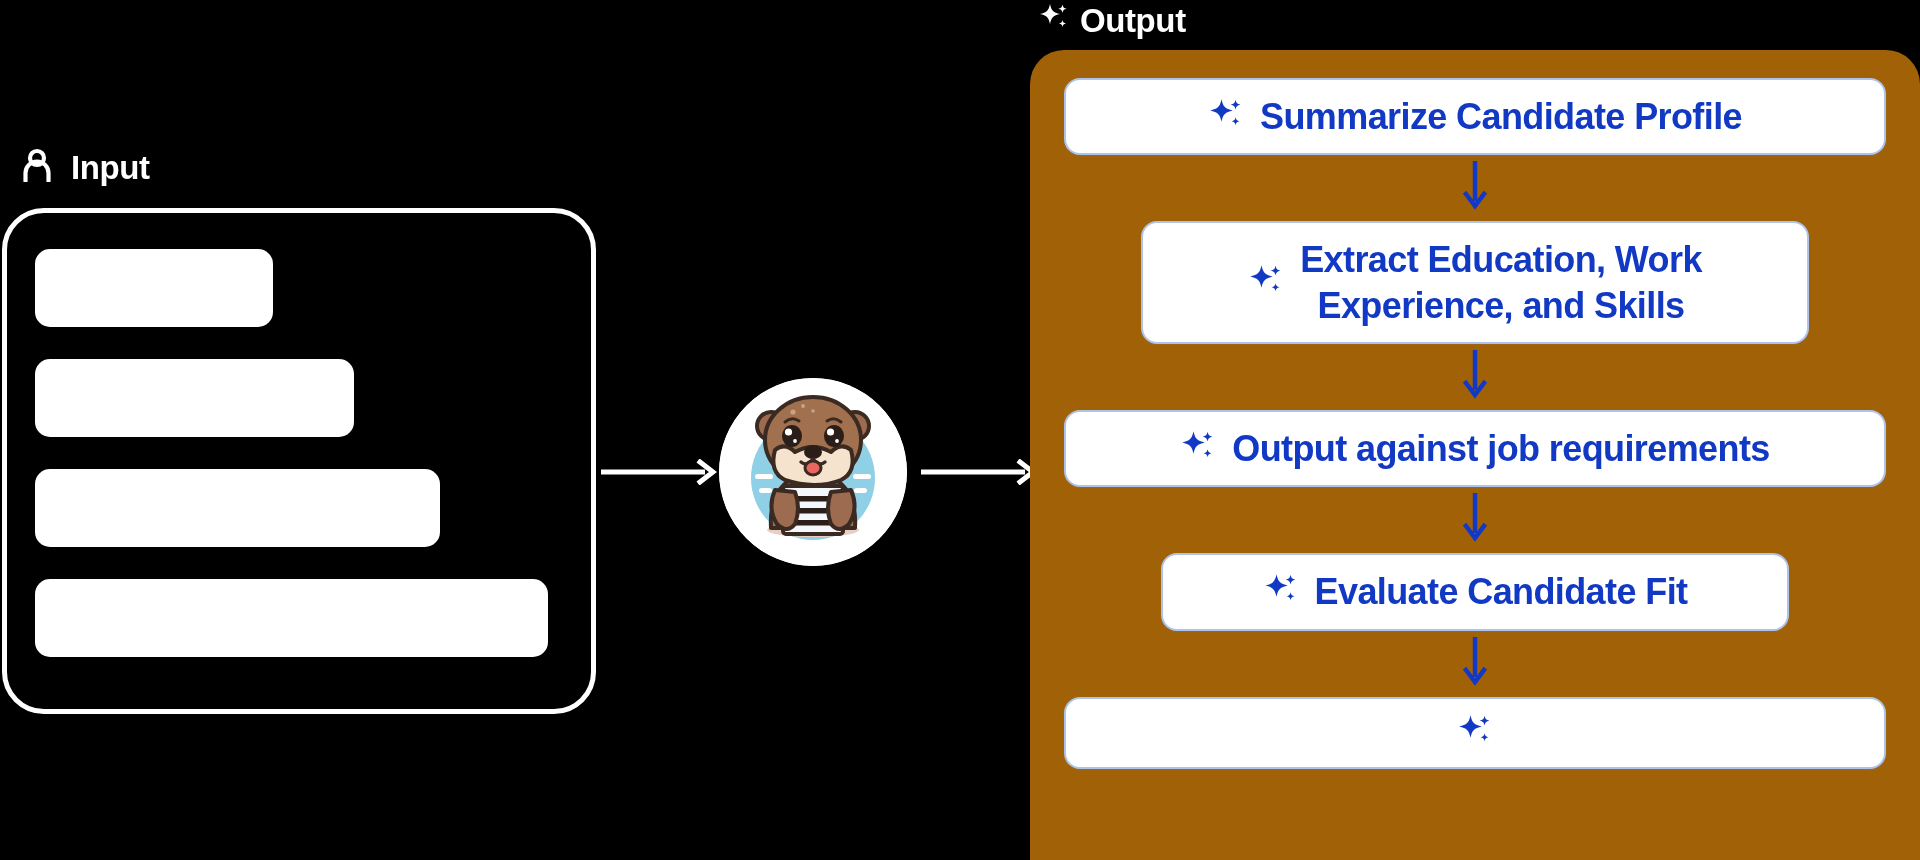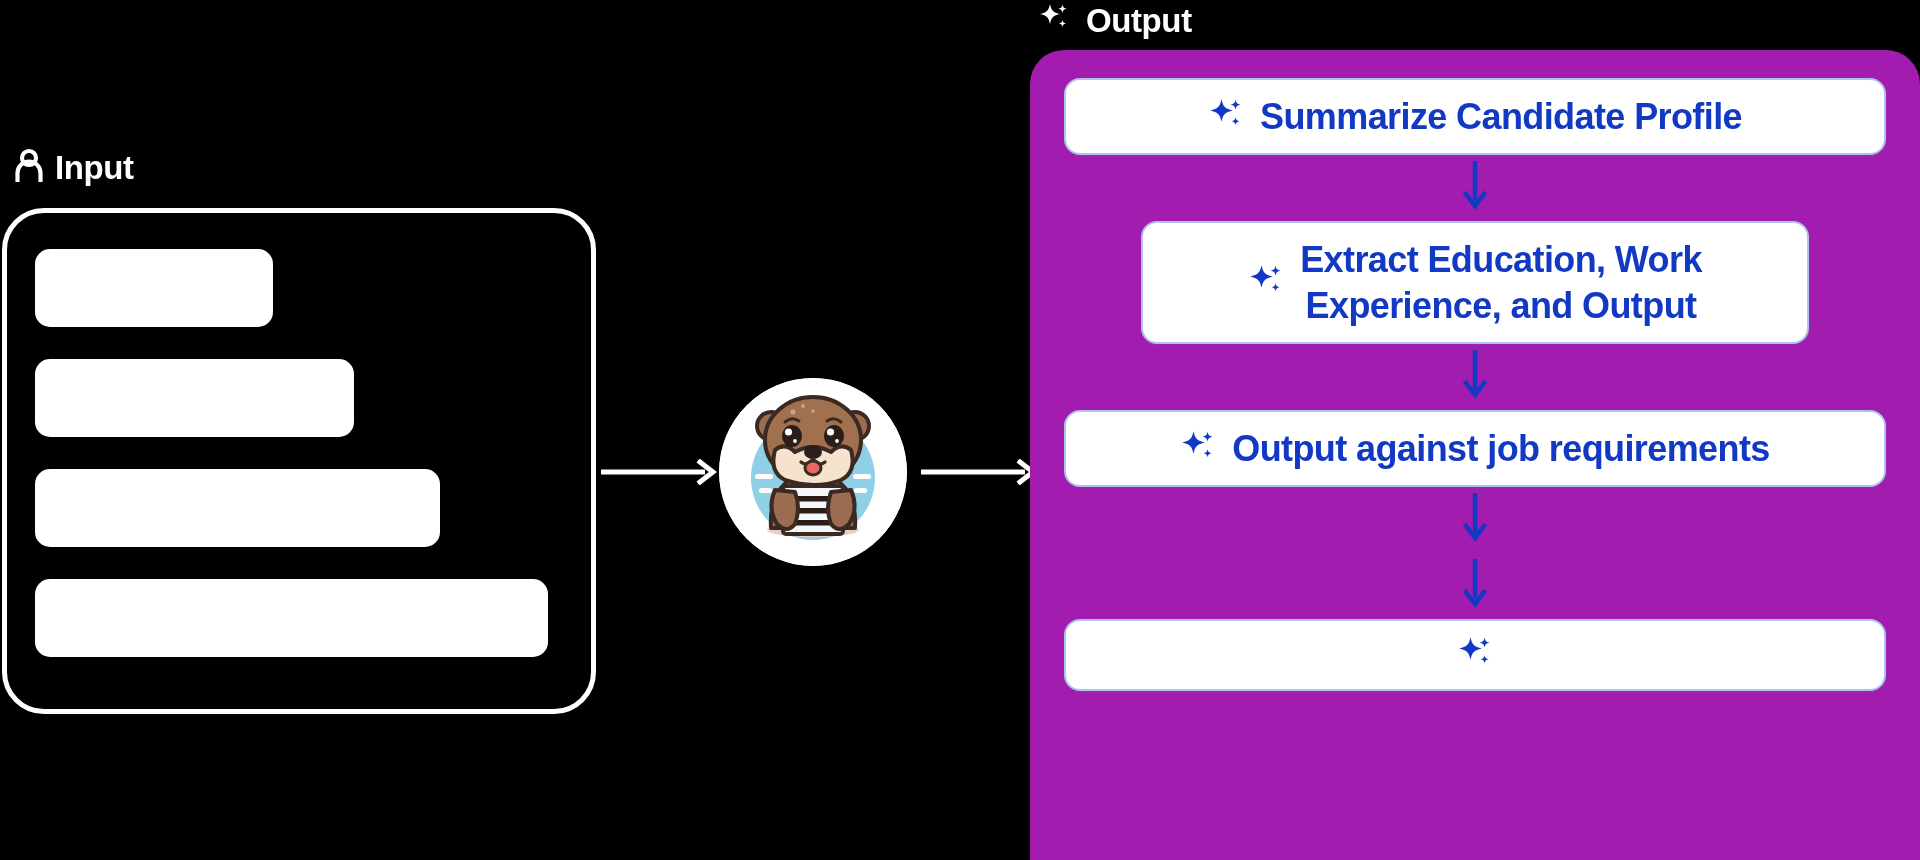--- a/index.html
+++ b/index.html
@@ -15,25 +15,25 @@
   #stage {
     position: relative;
     width: 1920px;
     height: 860px;
     background: #000000;
   }
 
   
   .input-header {
     position: absolute;
-    left: 14px;
+    left: 22px;
     top: 148px;
     display: flex;
     align-items: center;
-    gap: 11px;
+    gap: 19px;
   }
   .person-icon { display: block; }
   .input-header-label {
     color: #ffffff;
     font-size: 33px;
     font-weight: 700;
     letter-spacing: -0.4px;
     line-height: 1;
   }
 
@@ -84,37 +84,37 @@
   }
   .otter-circle svg { display: block; }
 
   
   .output-header {
     position: absolute;
     left: 1038px;
     top: 2px;
     display: flex;
     align-items: center;
-    gap: 16px;
+    gap: 10px;
   }
   .output-header-label {
     color: #ffffff;
     font-size: 33px;
     font-weight: 700;
     letter-spacing: -0.4px;
     line-height: 1;
   }
 
   .output-panel {
     position: absolute;
     left: 1030px;
     top: 50px;
     width: 890px;
     height: 810px;
-    background: #a21caf;
+    background: #a16207;
     border-radius: 34px 34px 0 0;
     padding: 28px 34px 0 34px;
   }
 
   .flow {
     display: flex;
     flex-direction: column;
     align-items: center;
     width: 100%;
   }
@@ -273,21 +273,21 @@
 
       <div class="flow-box w2">
         <span class="spark">
           <svg width="36" height="36" viewBox="0 0 32 32">
             <path d="M12 2 C13.4 8.6 15.4 10.6 22 12 C15.4 13.4 13.4 15.4 12 22 C10.6 15.4 8.6 13.4 2 12 C8.6 10.6 10.6 8.6 12 2 Z" fill="#1239c4"></path>
             <path d="M24.5 2.5 C25.1 5.4 25.9 6.2 28.8 6.8 C25.9 7.4 25.1 8.2 24.5 11.1 C23.9 8.2 23.1 7.4 20.2 6.8 C23.1 6.2 23.9 5.4 24.5 2.5 Z" fill="#1239c4"></path>
             <path d="M24.5 18 C25 20.3 25.7 21 28 21.5 C25.7 22 25 22.7 24.5 25 C24 22.7 23.3 22 21 21.5 C23.3 21 24 20.3 24.5 18 Z" fill="#1239c4"></path>
           </svg>
         </span>
         <span class="flow-label">Extract Education, Work
-Experience, and Output</span>
+Experience, and Skills</span>
       </div>
 
       <span class="v-arrow">
         <svg width="26" height="50" viewBox="0 0 26 50">
           <path d="M13 0 V40" stroke="#1239c4" stroke-width="4.5"></path>
           <path d="M4 33 L13 45 L22 33" fill="none" stroke="#1239c4" stroke-width="4.5" stroke-linecap="square"></path>
         </svg>
       </span>
 
       <div class="flow-box full">
@@ -301,20 +301,30 @@
         <span class="flow-label">Output against job requirements</span>
       </div>
 
       <span class="v-arrow">
         <svg width="26" height="50" viewBox="0 0 26 50">
           <path d="M13 0 V40" stroke="#1239c4" stroke-width="4.5"></path>
           <path d="M4 33 L13 45 L22 33" fill="none" stroke="#1239c4" stroke-width="4.5" stroke-linecap="square"></path>
         </svg>
       </span>
 
+      <div class="flow-box w4">
+        <span class="spark">
+          <svg width="36" height="36" viewBox="0 0 32 32">
+            <path d="M12 2 C13.4 8.6 15.4 10.6 22 12 C15.4 13.4 13.4 15.4 12 22 C10.6 15.4 8.6 13.4 2 12 C8.6 10.6 10.6 8.6 12 2 Z" fill="#1239c4"></path>
+            <path d="M24.5 2.5 C25.1 5.4 25.9 6.2 28.8 6.8 C25.9 7.4 25.1 8.2 24.5 11.1 C23.9 8.2 23.1 7.4 20.2 6.8 C23.1 6.2 23.9 5.4 24.5 2.5 Z" fill="#1239c4"></path>
+            <path d="M24.5 18 C25 20.3 25.7 21 28 21.5 C25.7 22 25 22.7 24.5 25 C24 22.7 23.3 22 21 21.5 C23.3 21 24 20.3 24.5 18 Z" fill="#1239c4"></path>
+          </svg>
+        </span>
+        <span class="flow-label">Evaluate Candidate Fit</span>
+      </div>
 
       <span class="v-arrow">
         <svg width="26" height="50" viewBox="0 0 26 50">
           <path d="M13 0 V40" stroke="#1239c4" stroke-width="4.5"></path>
           <path d="M4 33 L13 45 L22 33" fill="none" stroke="#1239c4" stroke-width="4.5" stroke-linecap="square"></path>
         </svg>
       </span>
 
       <div class="flow-box full">
         <span class="spark">

